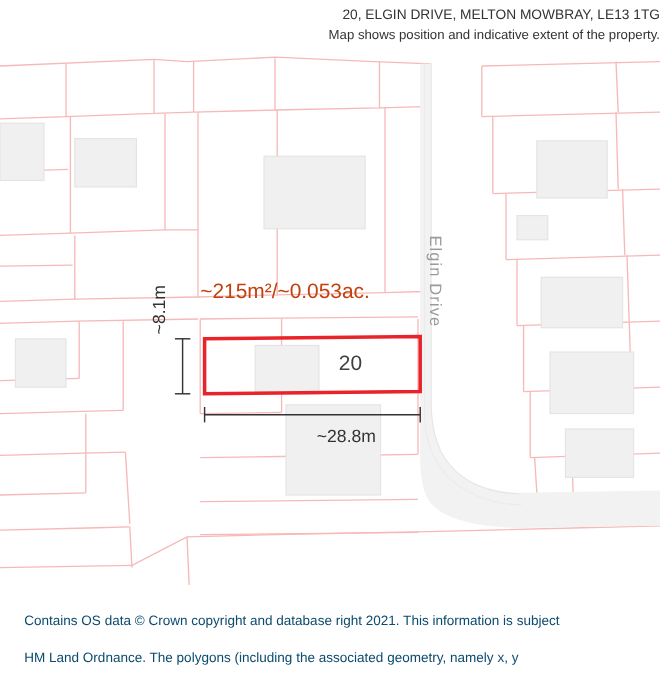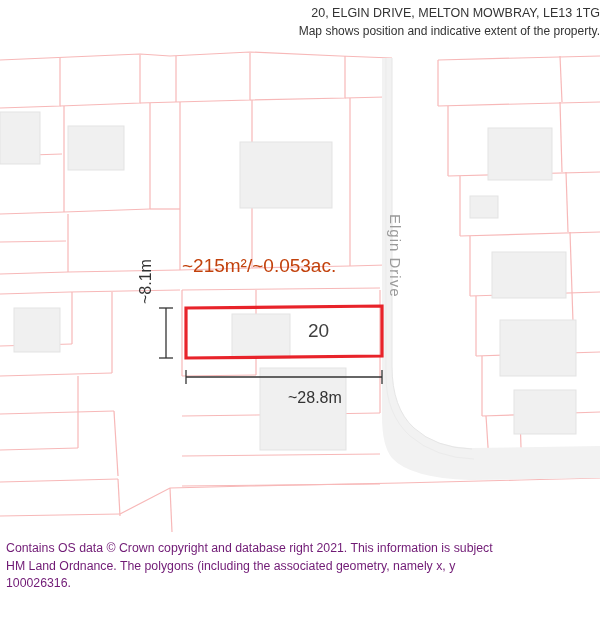--- a/index.html
+++ b/index.html
@@ -55,24 +55,24 @@
   .footer {
     position: absolute;
     top: 534px;
     left: 0;
     width: 600px;
     height: 91px;
     padding: 6px 6px 0 6px;
     box-sizing: border-box;
   }
   .footer p {
-    margin: 0;
+    margin: 16px;
     font-size: 12.3px;
     line-height: 17.5px;
-    color: #701a75;
+    color: #0c4a6e;
   }
   .overlay-text {
     position: absolute;
     pointer-events: none;
   }
   .area-label {
     left: 182px;
     top: 209px;
     font-size: 19px;
     color: #c2410c;

